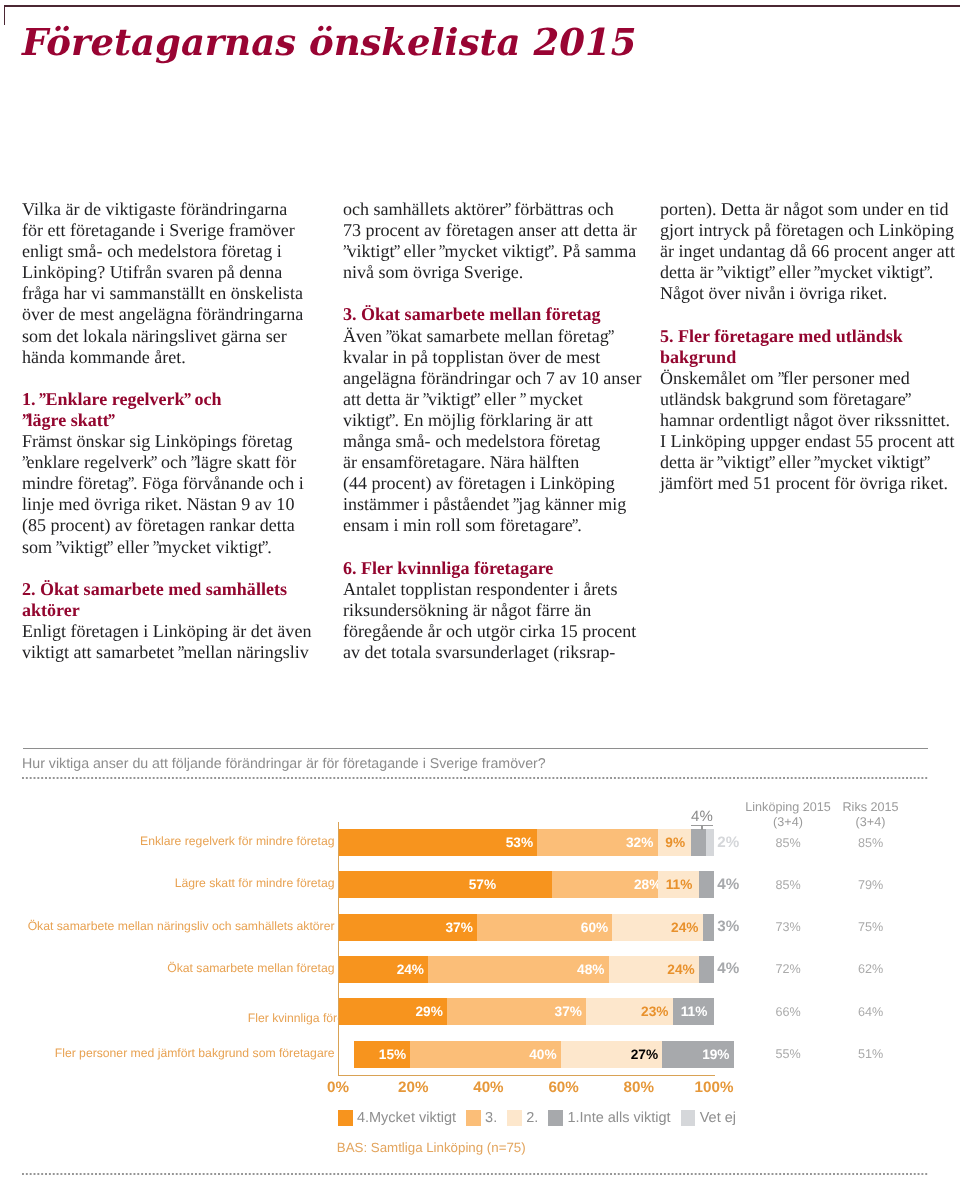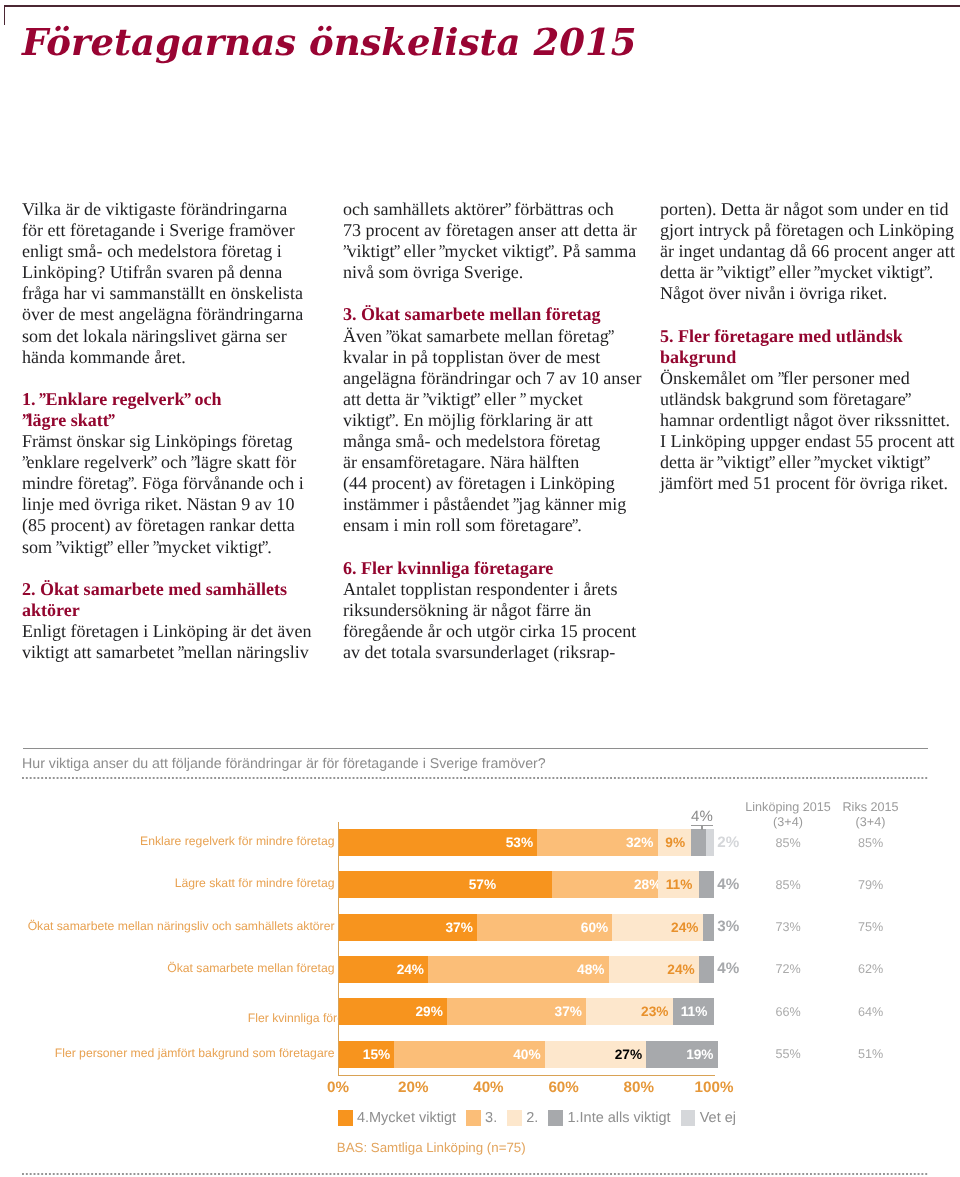--- a/index.html
+++ b/index.html
@@ -200,21 +200,21 @@
         <div class="seg" data-name="bar-segment" style="left: 0px; width: 109.04px; height: 27px; background: rgb(247, 148, 30);"></div>
         <div class="seglabel" data-name="bar-segment-value" style="left: 0px; width: 104.84px; height: 27px; line-height: 27px; color: rgb(255, 255, 255);">29%</div>
         <div class="seg" data-name="bar-segment" style="left: 109.04px; width: 139.12px; height: 27px; background: rgb(251, 190, 120);"></div>
         <div class="seglabel" data-name="bar-segment-value" style="left: 109.04px; width: 134.92px; height: 27px; line-height: 27px; color: rgb(255, 255, 255);">37%</div>
         <div class="seg" data-name="bar-segment" style="left: 248.16px; width: 86.48px; height: 27px; background: rgb(253, 231, 204);"></div>
         <div class="seglabel" data-name="bar-segment-value" style="left: 248.16px; width: 82.28px; height: 27px; line-height: 27px; color: rgb(232, 145, 44);">23%</div>
         <div class="seg" data-name="bar-segment" style="left: 334.64px; width: 41.36px; height: 27px; background: rgb(167, 169, 172);"></div>
         <div class="seglabel" data-name="bar-segment-value" style="text-align: center; left: 335.34px; width: 41.36px; height: 27px; line-height: 27px; color: rgb(255, 255, 255);">11%</div>
       </div>
       <div class="rowlabel" data-name="bar-row-label" style="left: 0px; width: 334.5px; top: 1044.5px;">Fler personer med jämfört bakgrund som företagare</div>
-      <div class="bar" data-name="bar-row" style="left: 338px; top: 1040.5px; width: 376px; height: 27px;">
+      <div class="bar" data-name="bar-row" style="left: 354px; top: 1040.5px; width: 376px; height: 27px;">
         <div class="seg" data-name="bar-segment" style="left: 0px; width: 56.4px; height: 27px; background: rgb(247, 148, 30);"></div>
         <div class="seglabel" data-name="bar-segment-value" style="left: 0px; width: 52.2px; height: 27px; line-height: 27px; color: rgb(255, 255, 255);">15%</div>
         <div class="seg" data-name="bar-segment" style="left: 56.4px; width: 150.4px; height: 27px; background: rgb(251, 190, 120);"></div>
         <div class="seglabel" data-name="bar-segment-value" style="left: 56.4px; width: 146.2px; height: 27px; line-height: 27px; color: rgb(255, 255, 255);">40%</div>
         <div class="seg" data-name="bar-segment" style="left: 206.8px; width: 101.52px; height: 27px; background: rgb(253, 231, 204);"></div>
         <div class="seglabel" data-name="bar-segment-value" style="left: 206.8px; width: 97.32px; height: 27px; line-height: 27px; color: #000000;">27%</div>
         <div class="seg" data-name="bar-segment" style="left: 308.32px; width: 71.44px; height: 27px; background: rgb(167, 169, 172);"></div>
         <div class="seglabel" data-name="bar-segment-value" style="left: 308.32px; width: 67.24px; height: 27px; line-height: 27px; color: rgb(255, 255, 255);">19%</div>
       </div>
       <div class="callout" data-name="callout-annotation" style="left: 670.96px; top: 808.5px; width: 62px;">

